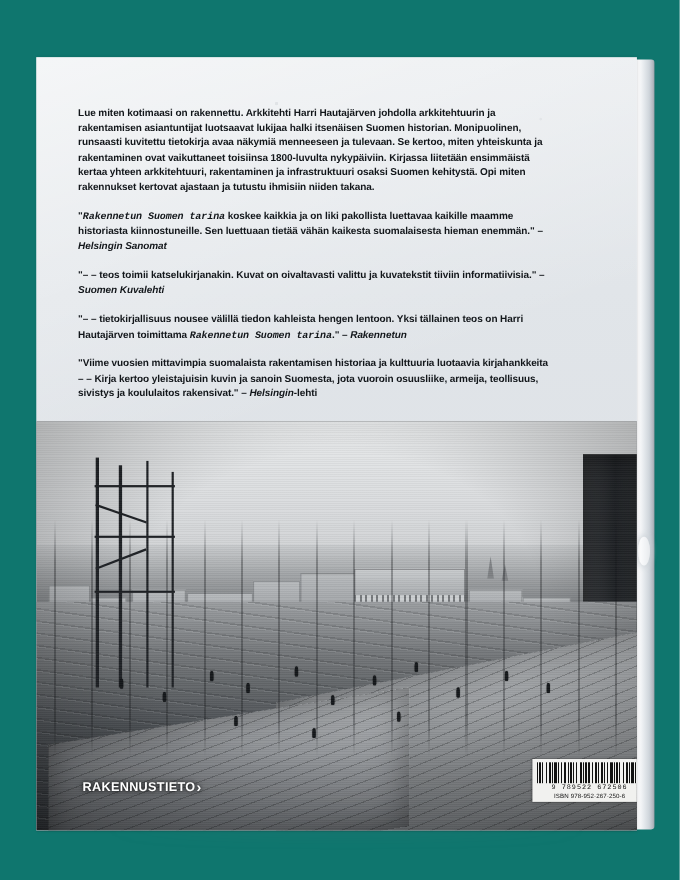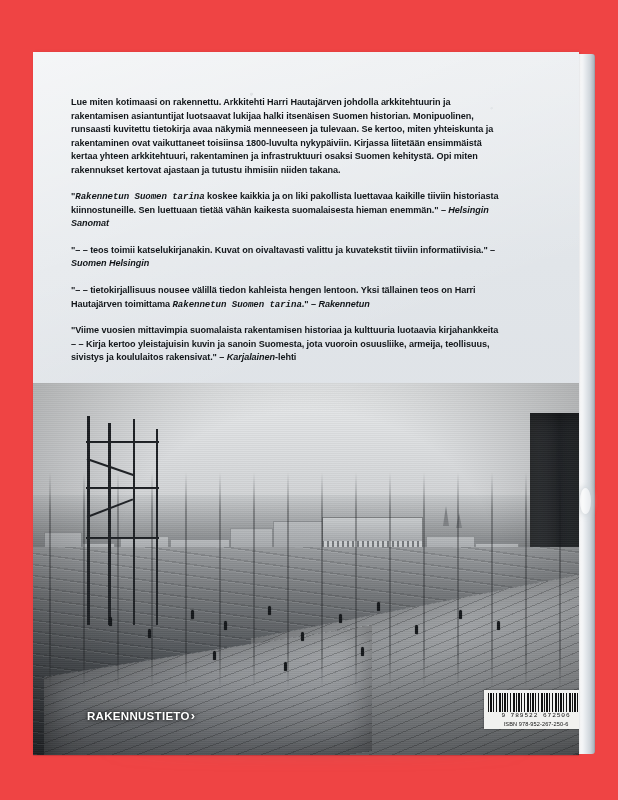--- a/index.html
+++ b/index.html
@@ -13,21 +13,21 @@
     height: 800px;
     overflow: hidden;
     font-family: "Liberation Sans", sans-serif;
     position: relative;
   }
 
   
   #scene {
     position: absolute;
     inset: 0;
-    background: #ef4444;
+    background: #0f766e;
   }
 
   
   .book-shadow {
     position: absolute;
     left: 36px;
     top: 60px;
     width: 558px;
     height: 700px;
     background: radial-gradient(ellipse at 50% 60%, rgba(120,130,140,0.20), rgba(255,255,255,0) 72%);
@@ -268,21 +268,20 @@
     bottom:33px;
     display:flex;
     align-items:center;
     gap:1px;
     color:#ffffff;
     font-size:11.5px;
     font-weight:700;
     letter-spacing:0.3px;
     text-shadow:0 0 3px rgba(0,0,0,0.85), 0 0 7px rgba(0,0,0,0.5);
     white-space:nowrap;
-    margin-left:12px;
   }
   .logo .chev { font-size:13px; font-weight:700; line-height:1; }
 
   
   .barcode-box {
     position:absolute;
     right:-9px;
     bottom:26px;
     width:96px;
     background:#f1f1ef;
@@ -327,27 +326,27 @@
   <div class="book">
 
     <div class="page-edge"></div>
 
     <div class="cover">
 
       <div class="text-col">
 
         <p class="blurb">Lue miten kotimaasi on rakennettu. Arkkitehti Harri Hautajärven johdolla arkkitehtuurin ja rakentamisen asiantuntijat luotsaavat lukijaa halki itsenäisen Suomen historian. Monipuolinen, runsaasti kuvitettu tietokirja avaa näkymiä menneeseen ja tulevaan. Se kertoo, miten yhteiskunta ja rakentaminen ovat vaikuttaneet toisiinsa 1800-luvulta nykypäiviin. Kirjassa liitetään ensimmäistä kertaa yhteen arkkitehtuuri, rakentaminen ja infrastruktuuri osaksi Suomen kehitystä. Opi miten rakennukset kertovat ajastaan ja tutustu ihmisiin niiden takana.</p>
 
-        <p class="quote"><span>"</span><em>Rakennetun Suomen tarina</em><span> koskee kaikkia ja on liki pakollista luettavaa kaikille tiiviin historiasta kiinnostuneille. Sen luettuaan tietää vähän kaikesta suomalaisesta hieman enemmän." – </span><span class="src">Helsingin Sanomat</span></p>
-
-        <p class="quote"><span>"– – teos toimii katselukirjanakin. Kuvat on oivaltavasti valittu ja kuvatekstit tiiviin informatiivisia." – </span><span class="src">Suomen Helsingin</span></p>
+        <p class="quote"><span>"</span><em>Rakennetun Suomen tarina</em><span> koskee kaikkia ja on liki pakollista luettavaa kaikille maamme historiasta kiinnostuneille. Sen luettuaan tietää vähän kaikesta suomalaisesta hieman enemmän." – </span><span class="src">Helsingin Sanomat</span></p>
+
+        <p class="quote"><span>"– – teos toimii katselukirjanakin. Kuvat on oivaltavasti valittu ja kuvatekstit tiiviin informatiivisia." – </span><span class="src">Suomen Kuvalehti</span></p>
 
         <p class="quote"><span>"– – tietokirjallisuus nousee välillä tiedon kahleista hengen lentoon. Yksi tällainen teos on Harri Hautajärven toimittama </span><em>Rakennetun Suomen tarina</em><span>." – </span><span class="src">Rakennetun</span></p>
 
-        <p class="quote"><span>"Viime vuosien mittavimpia suomalaista rakentamisen historiaa ja kulttuuria luotaavia kirjahankkeita – – Kirja kertoo yleistajuisin kuvin ja sanoin Suomesta, jota vuoroin osuusliike, armeija, teollisuus, sivistys ja koululaitos rakensivat." – </span><span class="src">Karjalainen</span><span>-lehti</span></p>
+        <p class="quote"><span>"Viime vuosien mittavimpia suomalaista rakentamisen historiaa ja kulttuuria luotaavia kirjahankkeita – – Kirja kertoo yleistajuisin kuvin ja sanoin Suomesta, jota vuoroin osuusliike, armeija, teollisuus, sivistys ja koululaitos rakensivat." – </span><span class="src">Helsingin</span><span>-lehti</span></p>
       </div>
 
       <div class="photo">
         <div class="sky"></div>
         <div class="skyline"></div>
 
         <div class="bldg" style="left:2%;  top:40%; width:7%;  height:12%;"></div>
         <div class="bldg" style="left:9%;  top:43%; width:6%;  height:9%;"></div>
         <div class="bldg" style="left:16%; top:41%; width:9%;  height:11%;"></div>
         <div class="bldg" style="left:25%; top:42%; width:11%; height:10%;"></div>

